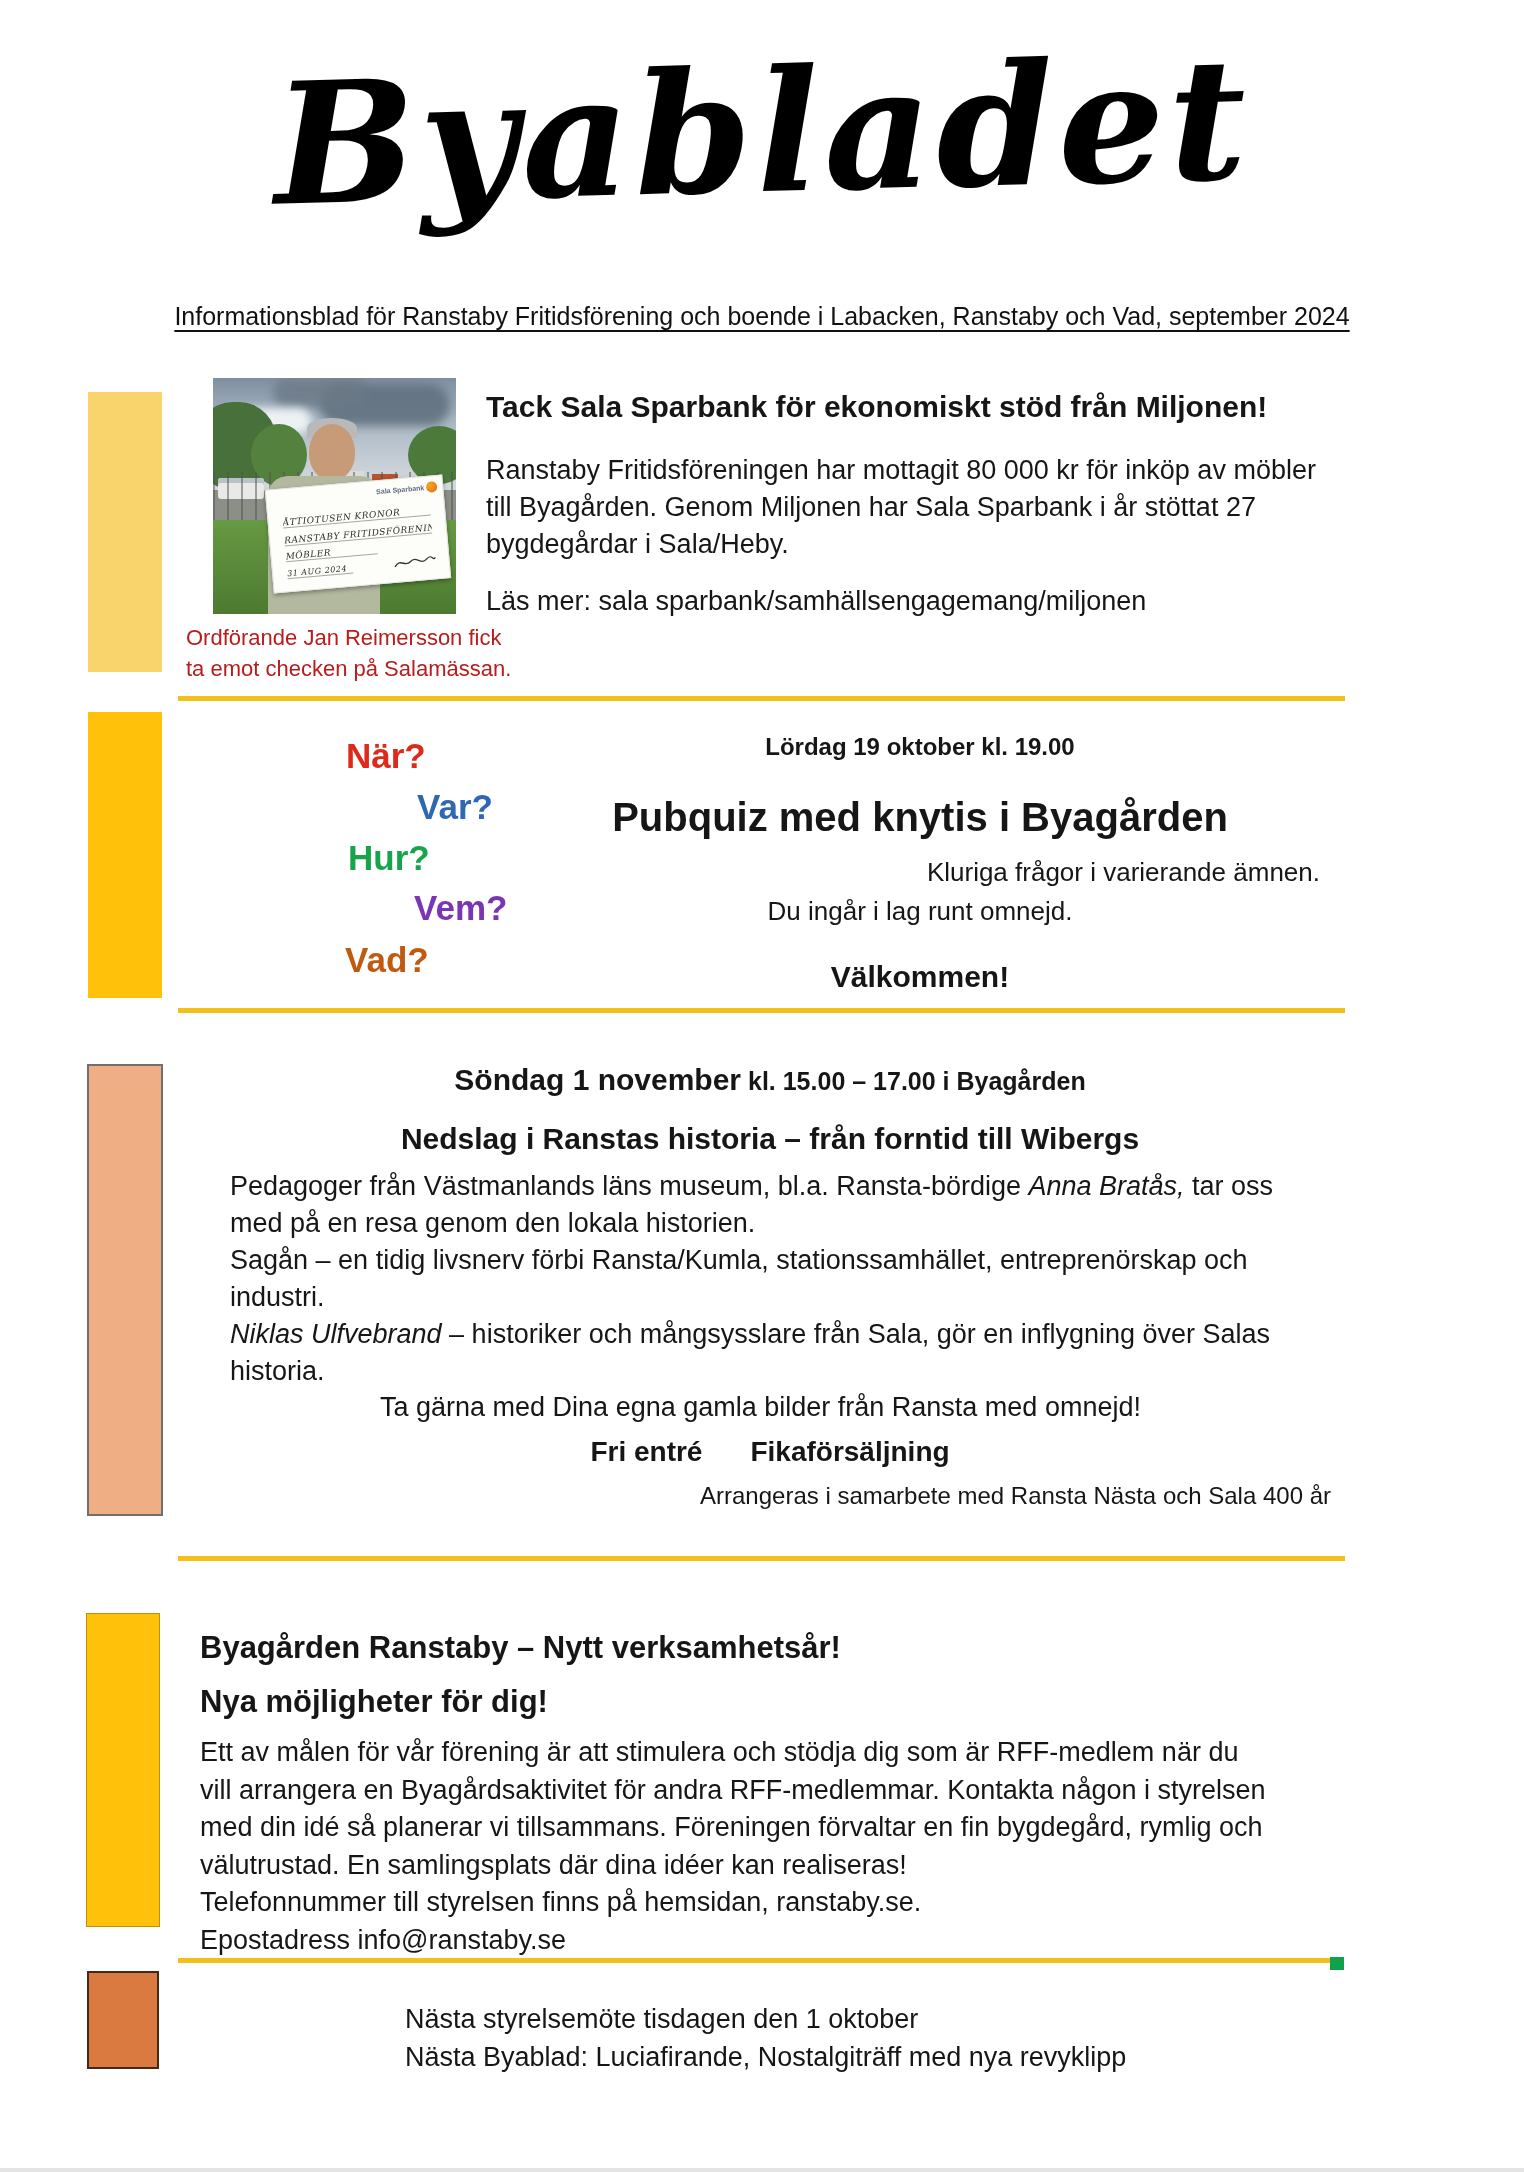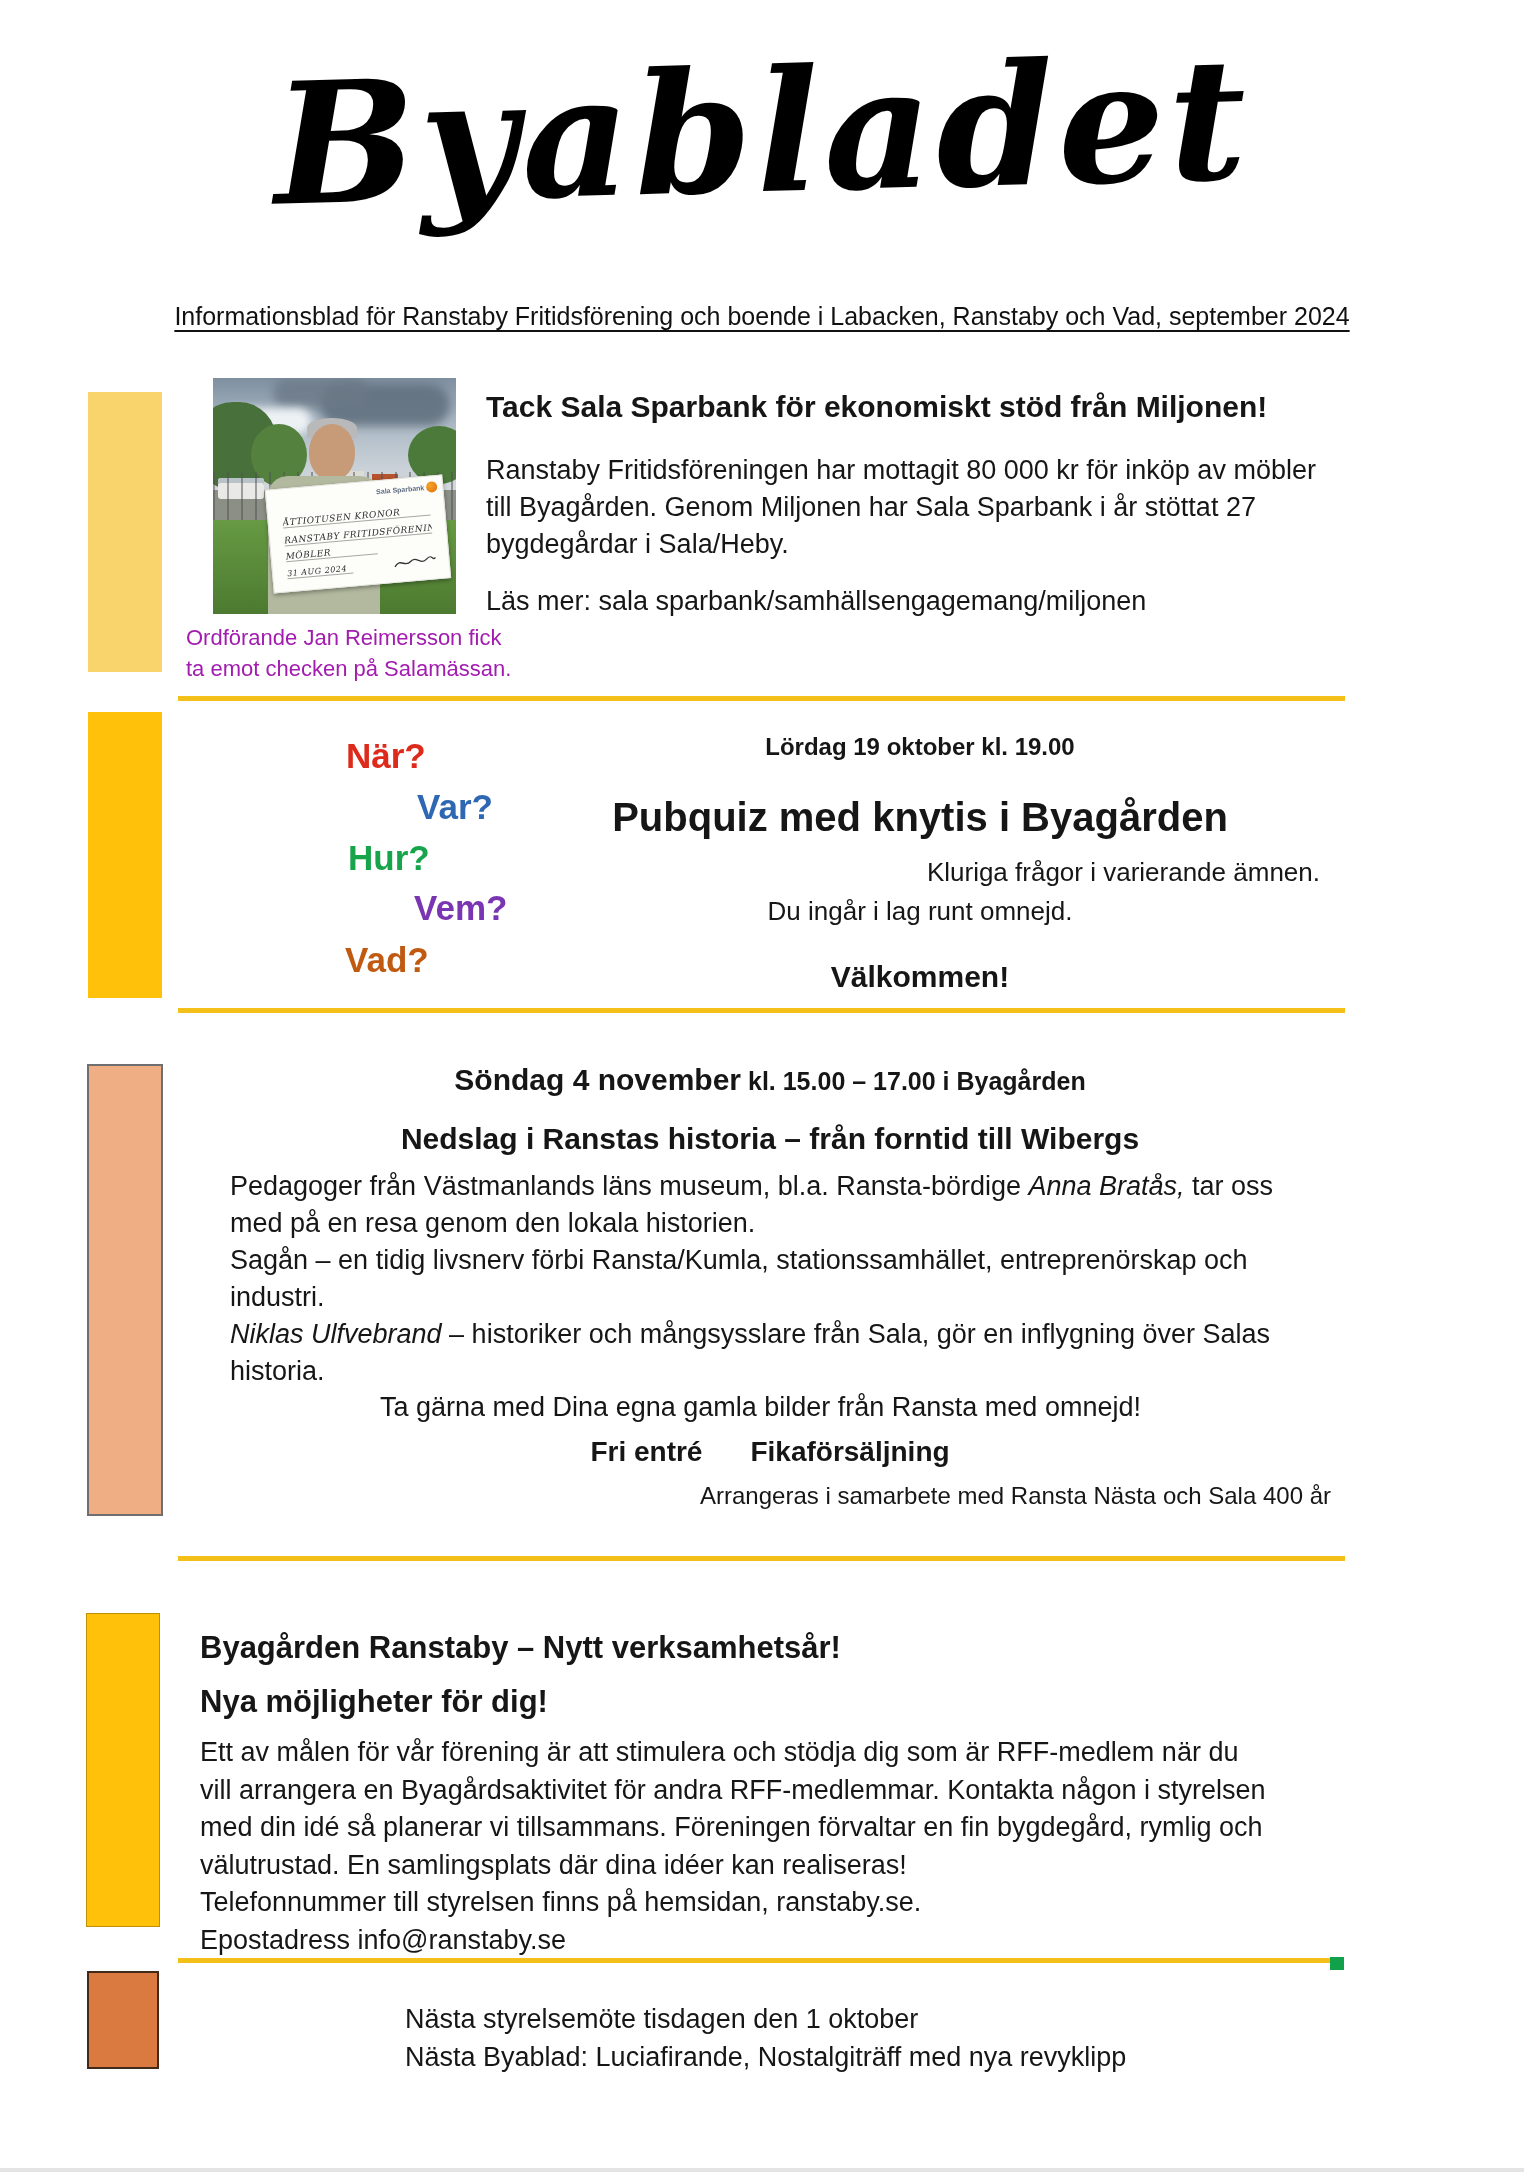--- a/index.html
+++ b/index.html
@@ -58,21 +58,21 @@
   .check-logo{position:absolute;right:5px;top:5px;width:11px;height:11px;border-radius:50%;
       background:radial-gradient(circle at 35% 35%,#f5a623,#e06a10);}
   .check-row{position:absolute;left:14px;right:14px;border-bottom:1px solid #a8a8a2;
       font-family:"DejaVu Serif",serif;font-style:italic;font-size:9px;letter-spacing:.5px;color:#2d2d2d;white-space:nowrap;overflow:hidden;}
   .check-row1{top:28px;}
   .check-row2{top:46px;}
   .check-row3{top:62px;right:70px;}
   .check-row4{top:80px;right:96px;font-size:8px;}
   .check-sig{position:absolute;right:12px;top:76px;}
 
-  .photo-caption{left:186px;top:622px;width:330px;font-size:22px;line-height:31px;color:#a21caf;}
+  .photo-caption{left:186px;top:622px;width:330px;font-size:22px;line-height:31px;color:#b91c1c;}
 
   
   .s1-heading{left:486px;top:390px;font-size:30px;font-weight:bold;white-space:nowrap;}
   .s1-body{left:486px;top:452px;font-size:27px;line-height:37px;}
   .s1-body div{white-space:nowrap;}
   .s1-link{left:486px;top:586px;font-size:27px;white-space:nowrap;}
 
   
   .q{position:absolute;font-size:35px;font-weight:bold;white-space:nowrap;}
   .q1{left:346px;top:736px;}
@@ -182,21 +182,21 @@
   <div class="q q4" style="color: rgb(122, 53, 178);">Vem?</div>
   <div class="q q5" style="color: rgb(192, 90, 17);">Vad?</div>
 
   <div class="abs qcol q-date">Lördag 19 oktober kl. 19.00</div>
   <div class="abs qcol q-title">Pubquiz med knytis i Byagården</div>
   <div class="abs qcol q-l1">Kluriga frågor i varierande ämnen.</div>
   <div class="abs qcol q-l2">Du ingår i lag runt omnejd.</div>
   <div class="abs qcol q-welcome">Välkommen!</div>
 
   <div class="abs hcol h-date">
-    <span>Söndag 4 november</span><span class="h-date-detail"> kl. 15.00 – 17.00 i Byagården</span>
+    <span>Söndag 1 november</span><span class="h-date-detail"> kl. 15.00 – 17.00 i Byagården</span>
   </div>
   <div class="abs hcol h-title">Nedslag i Ranstas historia – från forntid till Wibergs</div>
   <div class="abs h-body">
     <div>
       <span>Pedagoger från Västmanlands läns museum, bl.a. Ransta-bördige </span><span class="ital">Anna Bratås,</span><span> tar oss</span>
     </div>
     <div>med på en resa genom den lokala historien.</div>
     <div>Sagån – en tidig livsnerv förbi Ransta/Kumla, stationssamhället, entreprenörskap och</div>
     <div>industri.</div>
     <div>

